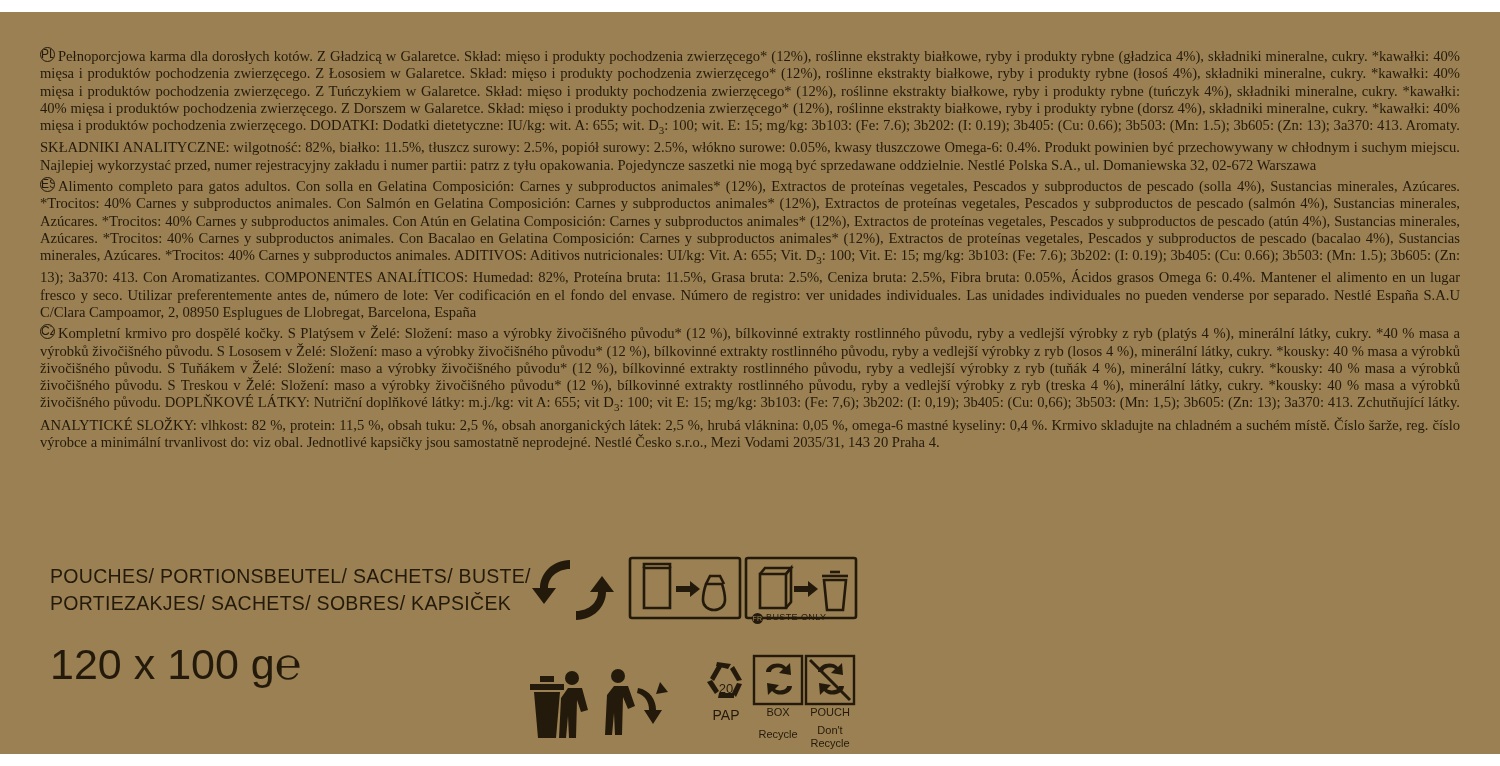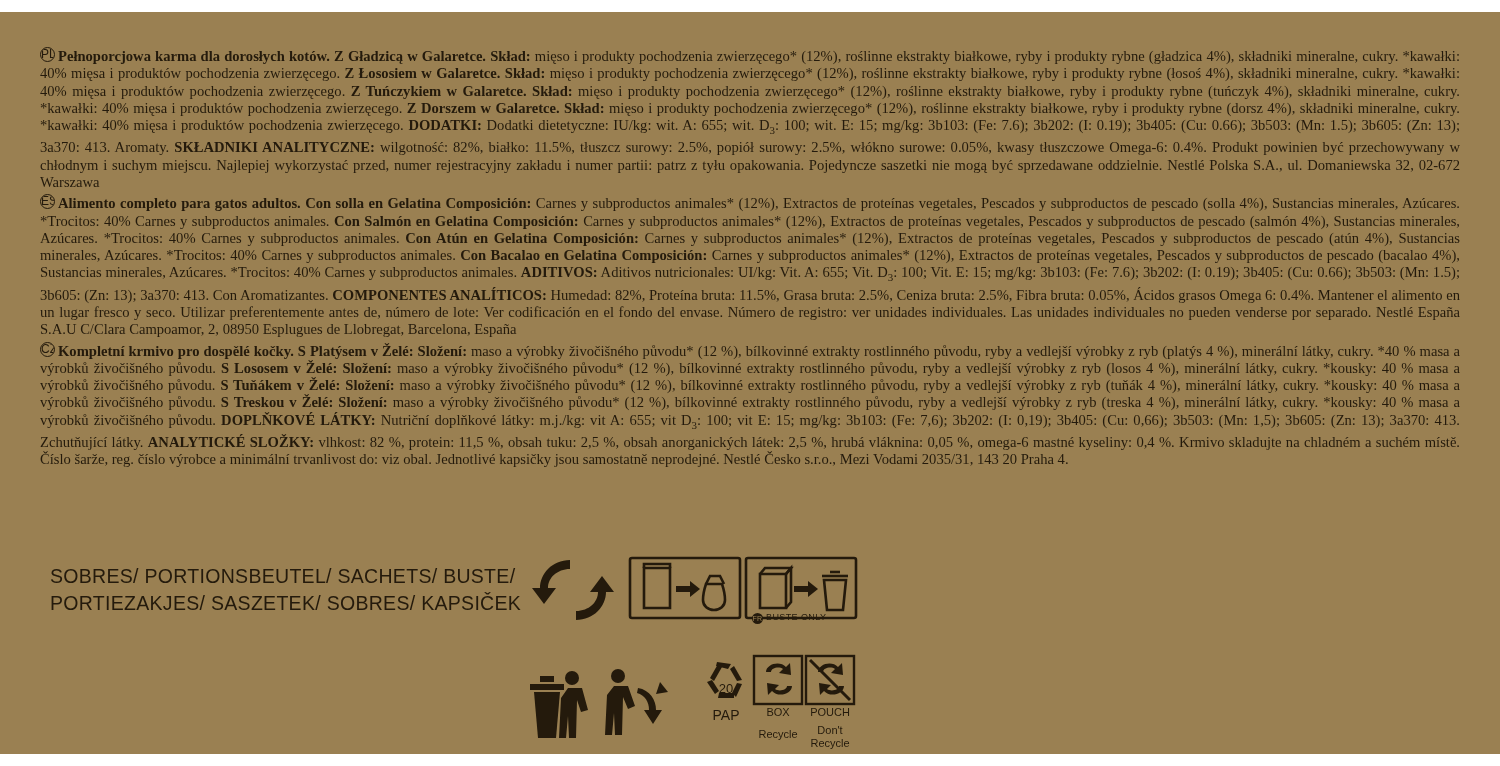--- a/index.html
+++ b/index.html
@@ -49,21 +49,21 @@
     margin-right: 3px;
     font-size: 12px;
     line-height: 12px;
     text-align: center;
     font-family: "Liberation Sans", sans-serif;
     color: #241a0c;
     overflow: hidden;
     vertical-align: baseline;
   }
   b, .b {
-    font-weight: bold;
+    font-weight: normal;
   }
   .sub {
     font-size: 0.75em;
     vertical-align: sub;
   }
   .bottom {
     position: absolute;
     left: 40px;
     top: 540px;
     width: 1420px;
@@ -150,25 +150,28 @@
 
     <div class="lang-block">
       <span class="flag">CZ</span><span class="body"><b>Kompletní krmivo pro dospělé kočky.</b> <b>S Platýsem v Želé: Složení:</b> maso a výrobky živočišného původu* (12 %), bílkovinné extrakty rostlinného původu, ryby a vedlejší výrobky z ryb (platýs 4 %), minerální látky, cukry. *40 % masa a výrobků živočišného původu. <b>S Lososem v Želé: Složení:</b> maso a výrobky živočišného původu* (12 %), bílkovinné extrakty rostlinného původu, ryby a vedlejší výrobky z ryb (losos 4 %), minerální látky, cukry. *kousky: 40 % masa a výrobků živočišného původu. <b>S Tuňákem v Želé: Složení:</b> maso a výrobky živočišného původu* (12 %), bílkovinné extrakty rostlinného původu, ryby a vedlejší výrobky z ryb (tuňák 4 %), minerální látky, cukry. *kousky: 40 % masa a výrobků živočišného původu. <b>S Treskou v Želé: Složení:</b> maso a výrobky živočišného původu* (12 %), bílkovinné extrakty rostlinného původu, ryby a vedlejší výrobky z ryb (treska 4 %), minerální látky, cukry. *kousky: 40 % masa a výrobků živočišného původu. <b>DOPLŇKOVÉ LÁTKY:</b> Nutriční doplňkové látky: m.j./kg: vit A: 655; vit D<span class="sub">3</span>: 100; vit E: 15; mg/kg: 3b103: (Fe: 7,6); 3b202: (I: 0,19); 3b405: (Cu: 0,66); 3b503: (Mn: 1,5); 3b605: (Zn: 13); 3a370: 413. Zchutňující látky. <b>ANALYTICKÉ SLOŽKY:</b> vlhkost: 82 %, protein: 11,5 %, obsah tuku: 2,5 %, obsah anorganických látek: 2,5 %, hrubá vláknina: 0,05 %, omega-6 mastné kyseliny: 0,4 %. Krmivo skladujte na chladném a suchém místě. Číslo šarže, reg. číslo výrobce a minimální trvanlivost do: viz obal. Jednotlivé kapsičky jsou samostatně neprodejné. Nestlé Česko s.r.o., Mezi Vodami 2035/31, 143 20 Praha 4.</span>
     </div>
 
   </div>
 
   <div class="bottom">
 
     <div class="pouches-text">
-      <div>SOBRES/ PORTIONSBEUTEL/ SACHETS/ BUSTE/</div>
-      <div>PORTIEZAKJES/ SASZETEK/ SOBRES/ KAPSIČEK</div>
+      <div>POUCHES/ PORTIONSBEUTEL/ SACHETS/ BUSTE/</div>
+      <div>PORTIEZAKJES/ SACHETS/ SOBRES/ KAPSIČEK</div>
     </div>
 
     <div class="weight-text">
+      <div>
+        <span>120 x 100 g</span><span class="e-mark">℮</span>
+      </div>
     </div>
 
     <div class="icon-row-top">
       <svg width="340" height="80" viewBox="0 0 340 80">
 
         <g fill="#241a0c">
           <path d="M40 8 C22 8 10 22 10 36 L2 36 L14 52 L26 36 L18 36 C18 26 27 17 40 17 Z"></path>
           <path d="M46 68 C64 68 76 54 76 40 L84 40 L72 24 L60 40 L68 40 C68 50 59 59 46 59 Z"></path>
         </g>
 

